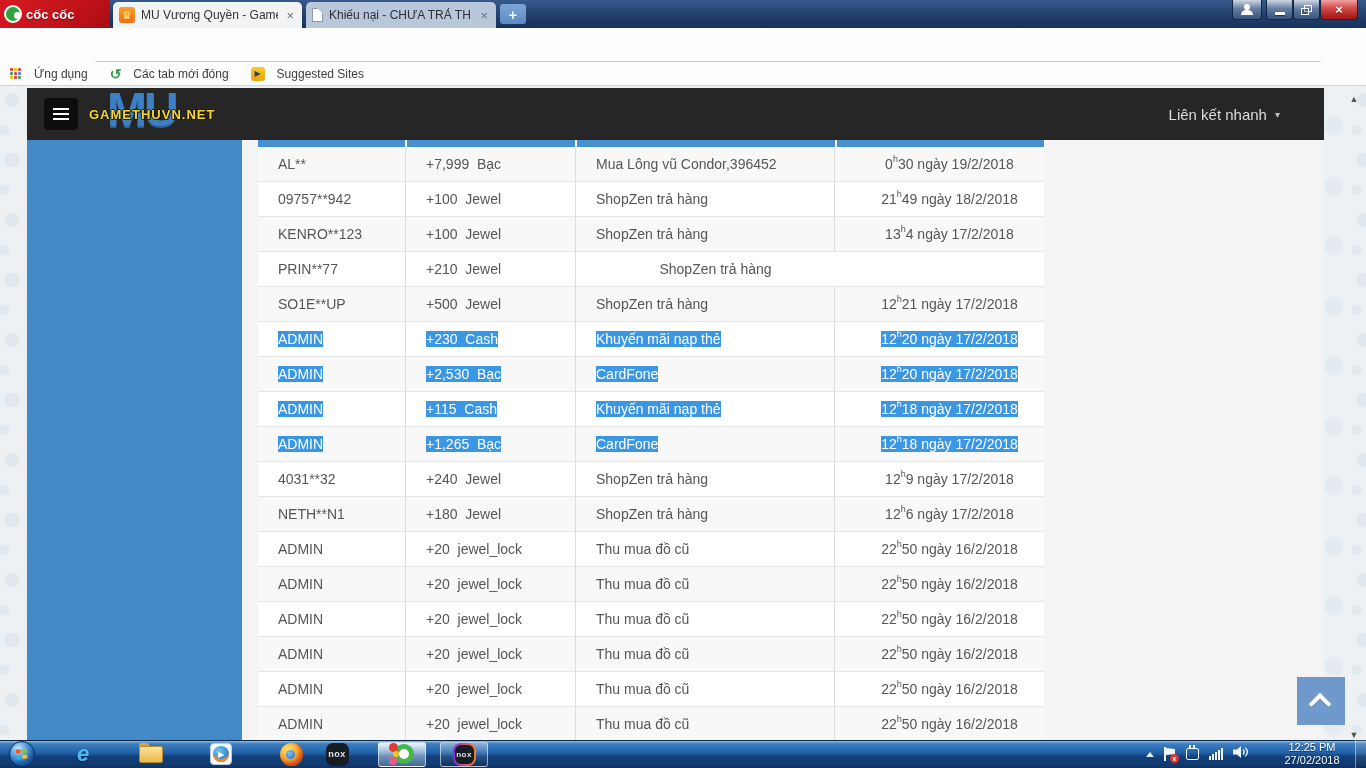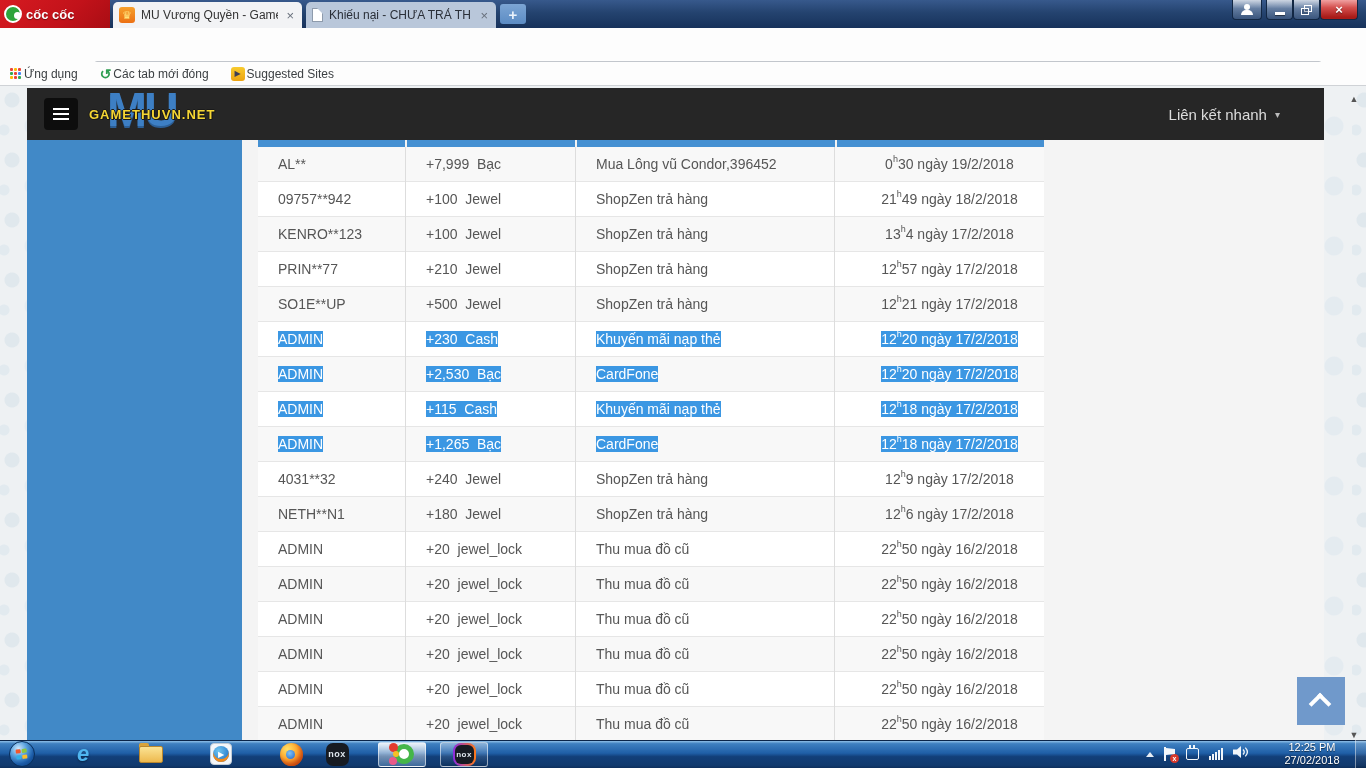--- a/index.html
+++ b/index.html
@@ -72,21 +72,21 @@
   #ic-dl-btn { width:26px; height:21px; background:#b6b6b6; border-radius:2px; color:#fff;
     font-size:13px; font-weight:bold; }
   #ic-dl-out { left:1334px; top:33px; width:24px; height:26px; color:#494e54; font-size:15px;
     display:flex; align-items:center; justify-content:center; }
   #ic-dl-out span { border-bottom:2px solid #494e54; padding:0 2px 0 2px; line-height:1.1; }
 
   
   #bookmarks { left:0; top:62px; width:1366px; height:24px; background:#fdfdfd;
     border-bottom:1px solid #cfd2d6; display:flex; align-items:center; gap:22px; padding-left:10px;
     font-size:12px; color:#3c4043; }
-  .bm { display:flex; align-items:center; gap:2px; }
+  .bm { display:flex; align-items:center; gap:12px; }
   #apps-grid { width:12px; height:12px; display:grid; grid-template-columns:repeat(3,4px); grid-auto-rows:4px; }
   #apps-grid b { width:3px; height:3px; border-radius:1px; }
   #apps-grid b:nth-child(1){background:#ea4335}#apps-grid b:nth-child(2){background:#fbbc05}
   #apps-grid b:nth-child(3){background:#ea4335}#apps-grid b:nth-child(4){background:#34a853}
   #apps-grid b:nth-child(5){background:#ea4335}#apps-grid b:nth-child(6){background:#4285f4}
   #apps-grid b:nth-child(7){background:#fbbc05}#apps-grid b:nth-child(8){background:#ea4335}
   #apps-grid b:nth-child(9){background:#34a853}
   #hist-ic { color:#2f9e52; font-size:14px; font-weight:bold; }
   #sug-ic { width:14px; height:14px; border-radius:3px; background:linear-gradient(#f8cb2e,#eca311);
     color:#3d3d55; font-size:8px; display:flex; align-items:center; justify-content:center; }
@@ -346,21 +346,20 @@
         <div class="trow stripe">
           <div class="tc c-acc"><span class="hl">KENRO**123</span></div>
           <div class="tc c-amt"><span class="hl">+100&nbsp;&nbsp;Jewel</span></div>
           <div class="tc c-desc"><span class="hl">ShopZen trả hàng</span></div>
           <div class="tc c-time"><span class="hl">13<sup>h</sup>4 ngày 17/2/2018</span></div>
         </div>
         <div class="trow">
           <div class="tc c-acc"><span class="hl">PRIN**77</span></div>
           <div class="tc c-amt"><span class="hl">+210&nbsp;&nbsp;Jewel</span></div>
           <div class="tc c-desc"><span class="hl">ShopZen trả hàng</span></div>
-          <div class="tc c-time"><span class="hl">12<sup>h</sup>57 ngày 17/2/2018</span></div>
         </div>
         <div class="trow stripe">
           <div class="tc c-acc"><span class="hl">SO1E**UP</span></div>
           <div class="tc c-amt"><span class="hl">+500&nbsp;&nbsp;Jewel</span></div>
           <div class="tc c-desc"><span class="hl">ShopZen trả hàng</span></div>
           <div class="tc c-time"><span class="hl">12<sup>h</sup>21 ngày 17/2/2018</span></div>
         </div>
         <div class="trow sel">
           <div class="tc c-acc"><span class="hl">ADMIN</span></div>
           <div class="tc c-amt"><span class="hl">+230&nbsp;&nbsp;Cash</span></div>

